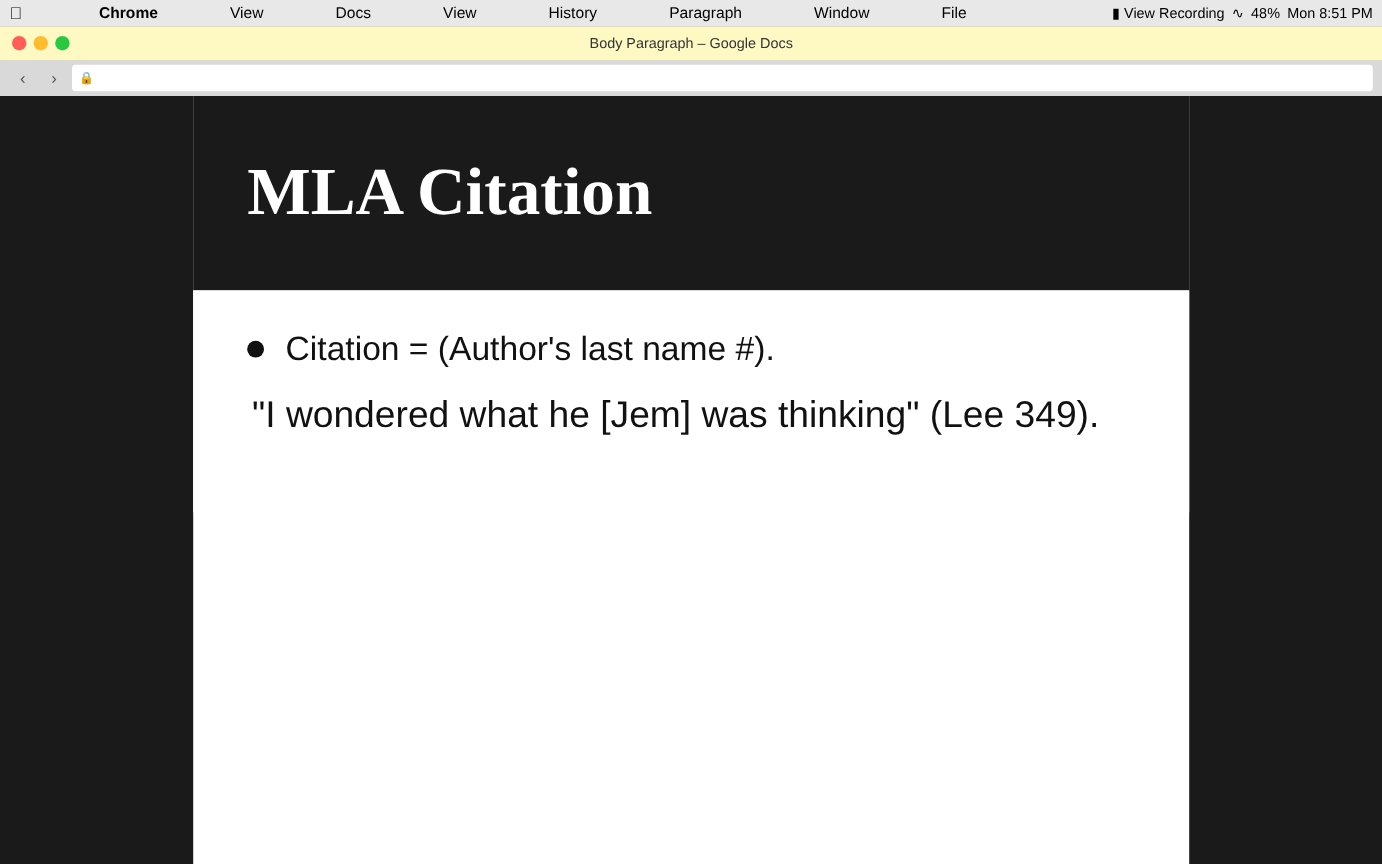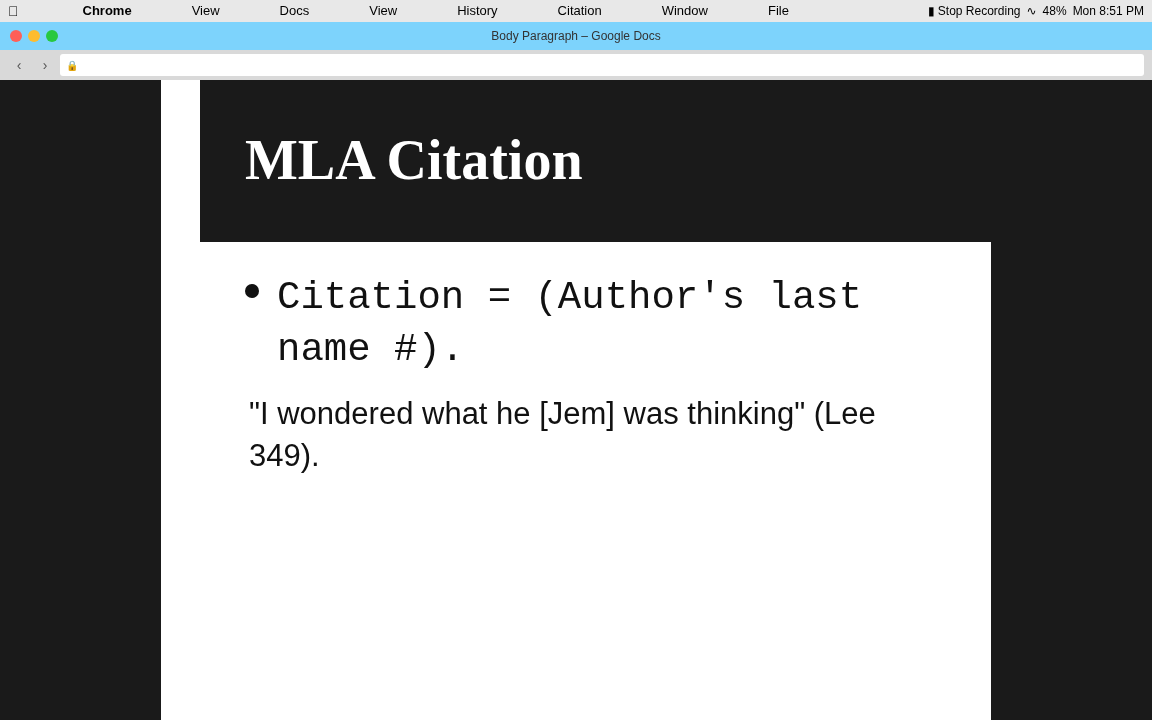--- a/index.html
+++ b/index.html
@@ -69,21 +69,21 @@
     }
 
     
     .browser-chrome {
       width: 100%;
       background: #d9d9d9;
     }
 
     .browser-title-bar {
       height: 28px;
-      background: #7dd3fc;
+      background: #fef9c3;
       display: flex;
       align-items: center;
       justify-content: center;
       position: relative;
     }
 
     .window-controls {
       position: absolute;
       left: 10px;
       top: 50%;
@@ -169,21 +169,20 @@
     }
 
     
     .slide-wrapper {
       width: 830px;
       background: white;
       position: relative;
       top: 0;
       margin: 0 auto;
       min-height: 640px;
-      padding-left: 39px;
     }
 
     
     .slide-header {
       background: #1a1a1a;
       padding: 50px 45px 50px 45px;
       width: 100%;
     }
 
     .slide-title {
@@ -213,22 +212,22 @@
       width: 14px;
       height: 14px;
       background: #111;
       border-radius: 50%;
       flex-shrink: 0;
       margin-top: 12px;
       margin-right: 18px;
     }
 
     .bullet-text {
-      font-family: Liberation Mono, monospace;
-      font-size: 39px;
+      font-family: Liberation Sans, sans-serif;
+      font-size: 28px;
       color: #111;
       line-height: 1.35;
     }
 
     .quote-block {
       font-family: Arial, sans-serif;
       font-size: 31px;
       color: #111;
       line-height: 1.35;
       margin-bottom: 20px;
@@ -239,26 +238,26 @@
 <body>
 
 <div class="menu-bar">
   <div class="menu-bar-left">
     <span class="apple-logo"></span>
     <span class="menu-item bold">Chrome</span>
     <span class="menu-item">View</span>
     <span class="menu-item">Docs</span>
     <span class="menu-item">View</span>
     <span class="menu-item">History</span>
-    <span class="menu-item">Citation</span>
+    <span class="menu-item">Paragraph</span>
     <span class="menu-item">Window</span>
     <span class="menu-item">File</span>
   </div>
   <div class="menu-bar-right">
-    <span class="menu-bar-right-item">▮ Stop Recording</span>
+    <span class="menu-bar-right-item">▮ View Recording</span>
     <span class="menu-bar-right-item">∿</span>
     <span class="menu-bar-right-item">48%</span>
     <span class="menu-bar-right-item">Mon 8:51 PM</span>
   </div>
 </div>
 
 <div class="browser-chrome">
 
   <div class="browser-title-bar">
     <div class="window-controls">

